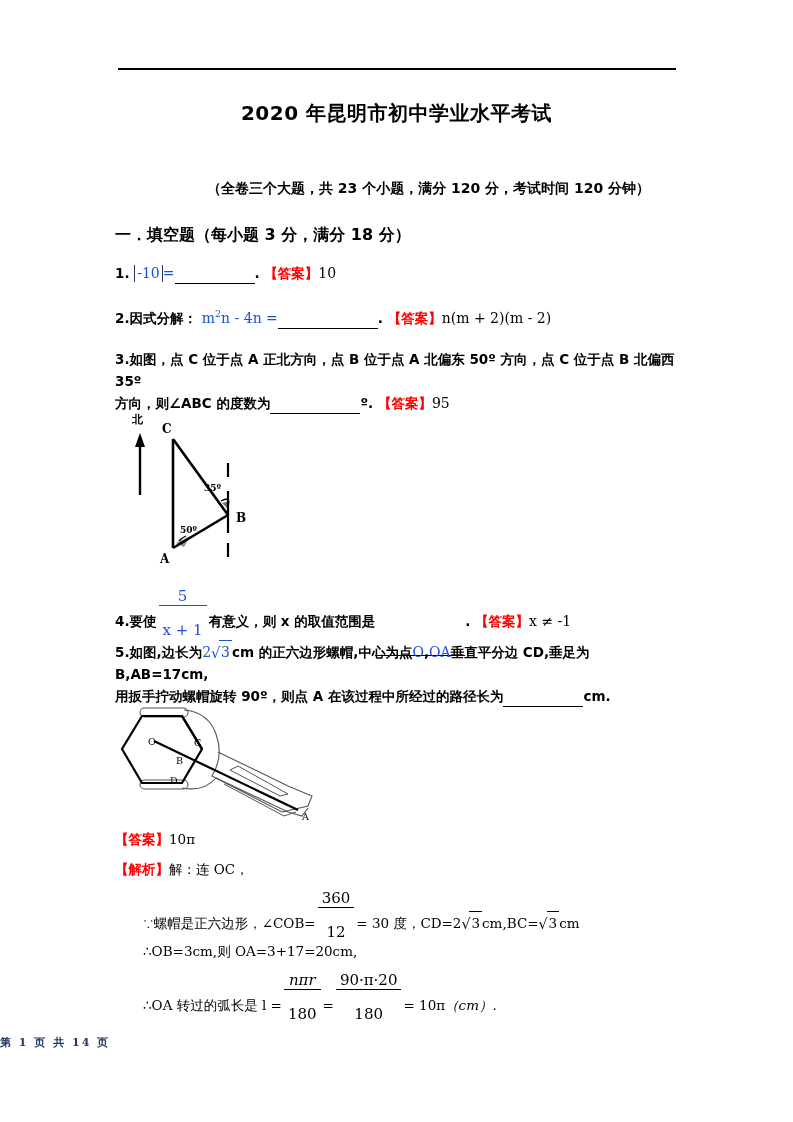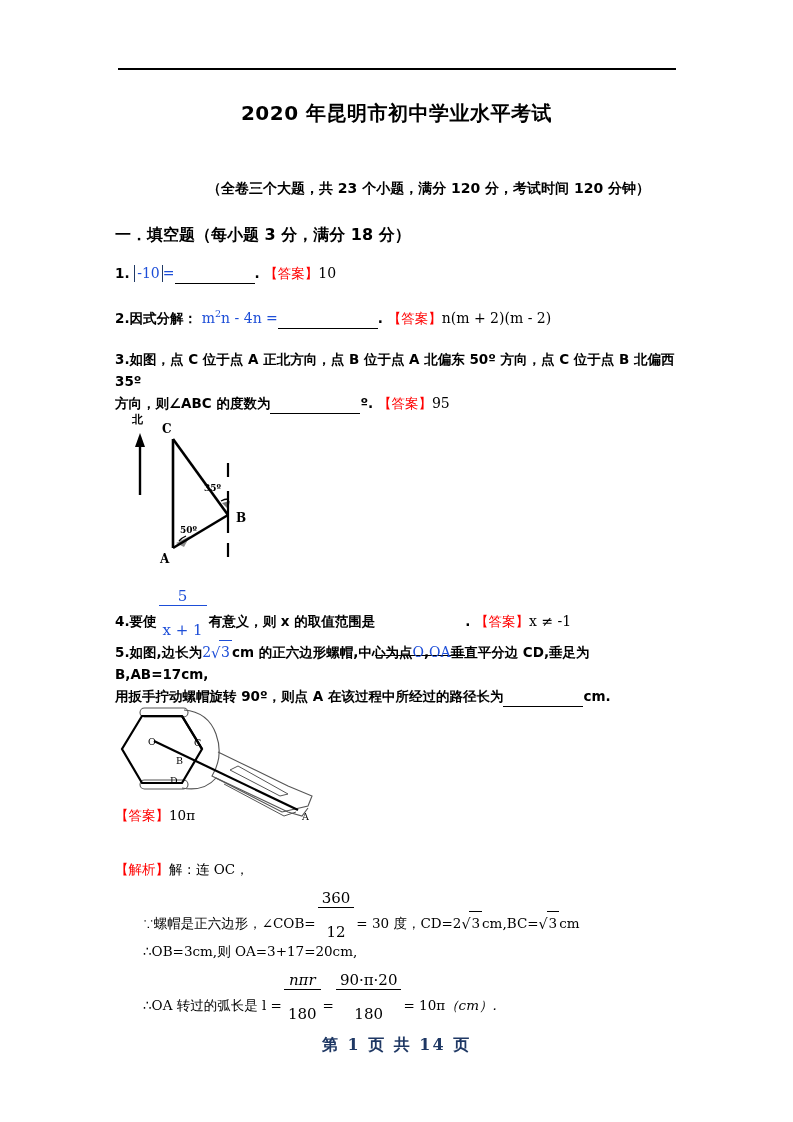--- a/index.html
+++ b/index.html
@@ -83,21 +83,21 @@
     font-size: 14px;
   }
   .math-blk {
     font-family: "DejaVu Serif", "Liberation Serif", serif;
     font-weight: normal;
     color: #000;
     font-size: 14px;
   }
   .ansTag {
     color: #ff0000;
-    font-weight: normal;
+    font-weight: bold;
   }
   .blank {
     display: inline-block;
     border-bottom: 1.5px solid #000;
     vertical-align: bottom;
   }
   .b80 { width: 80px; }
   .b90 { width: 90px; }
   .b100 { width: 100px; }
   
@@ -150,22 +150,22 @@
     width: 580px;
     font-family: "DejaVu Serif", "Liberation Serif", serif;
   }
   .sol-indent { padding-left: 28px; }
   
   .footer {
     position: absolute;
     left: 0;
     top: 1035px;
     width: 793px;
-    text-align: center;
-    font-size: 16px;
+    text-align: left;
+    font-size: 11px;
     font-weight: bold;
     font-family: "DejaVu Serif", "Liberation Serif", serif;
     color: #1f3864;
     letter-spacing: 2px;
   }
 </style>
 </head>
 <body>
 
 <div class="page">
@@ -252,21 +252,21 @@
       <line x1="70" y1="16" x2="90" y2="49" stroke="#000" stroke-width="2.4"></line>
 
       <text x="36" y="45" font-size="9.5" font-family="DejaVu Serif, serif">O</text>
       <text x="82" y="46" font-size="9.5" font-family="DejaVu Serif, serif">C</text>
       <text x="64" y="64" font-size="9.5" font-family="DejaVu Serif, serif">B</text>
       <text x="58" y="84" font-size="9.5" font-family="DejaVu Serif, serif">D</text>
       <text x="190" y="120" font-size="9.5" font-family="DejaVu Serif, serif">A</text>
     </svg>
   </div>
 
-  <div class="sol" style="top:804px;">
+  <div class="sol" style="top:828px;">
     <span class="ansTag">【答案】</span><span>10π</span>
   </div>
 
   <div class="sol" style="top:858px;">
     <span class="ansTag">【解析】</span><span>解：连 OC，</span>
   </div>
 
   <div class="sol sol-indent" style="top:890px;">
     <span>∵螺帽是正六边形，∠COB=</span><span class="frac big"><span class="num">360</span><span class="den">12</span></span><span>= 30 度，CD=2</span><span class="sqrt"><span class="rad">√</span><span class="radicand">3</span></span><span>cm,BC=</span><span class="sqrt"><span class="rad">√</span><span class="radicand">3</span></span><span>cm</span>
   </div>

